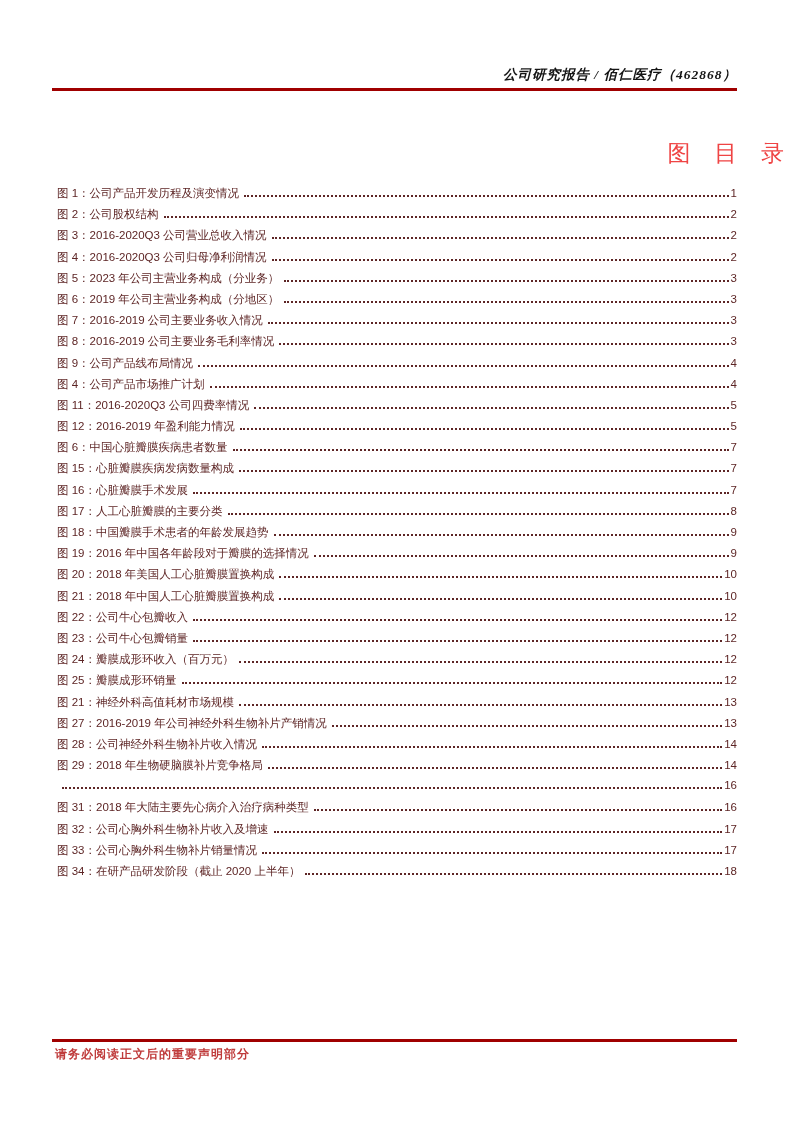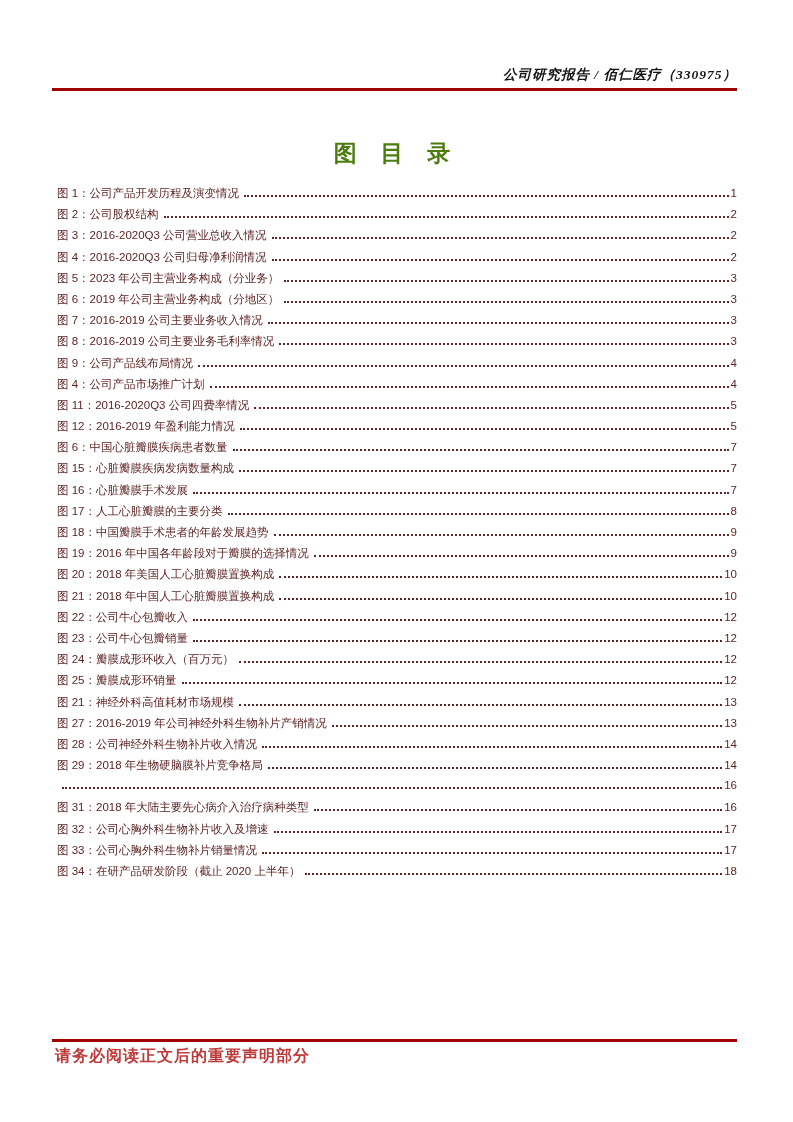--- a/index.html
+++ b/index.html
@@ -18,23 +18,23 @@
     font-weight:bold;font-style:italic;
     font-size:13.5px;color:#141414;letter-spacing:1px;
   }
   .header-rule{
     position:absolute;top:88px;left:52px;right:56px;
     height:3px;background:#a00000;
   }
   
   .doc-title{
     position:absolute;top:138px;left:0;right:0;
-    text-align:center;
+    text-align:right;
     font-family:"Liberation Serif","DejaVu Serif",serif;
-    font-weight:bold;font-size:23px;color:#4d7c0f;
+    font-weight:normal;font-size:23px;color:#ef4444;
     letter-spacing:9px;
   }
   
   .toc{
     position:absolute;top:186px;left:57px;right:56px;
   }
   .toc-row{
     display:flex;align-items:baseline;
     height:21.2px;
     font-size:11.5px;font-weight:normal;
@@ -51,30 +51,30 @@
   }
   .toc-page{flex:0 0 auto;text-align:right;}
   
   .footer-rule{
     position:absolute;top:1039px;left:52px;right:56px;
     height:2.5px;background:#a00000;
   }
   .footer-text{
     position:absolute;top:1046px;left:55px;
     font-family:"Liberation Serif","DejaVu Serif",serif;
-    font-weight:bold;font-size:16px;color:#bf3a3a;
+    font-weight:bold;font-size:12px;color:#bf3a3a;
     letter-spacing:1px;
   }
 </style>
 </head>
 <body>
 
 <div class="page">
 
-  <div class="header">公司研究报告 / 佰仁医疗（330975）</div>
+  <div class="header">公司研究报告 / 佰仁医疗（462868）</div>
 
   <div class="header-rule"></div>
 
   <div class="doc-title">图 目 录</div>
 
   <div class="toc" id="toc-list">
     <div class="toc-row">
       <span class="toc-label">图 1：公司产品开发历程及演变情况</span>
       <span class="toc-leader"></span>
       <span class="toc-page">1</span>

